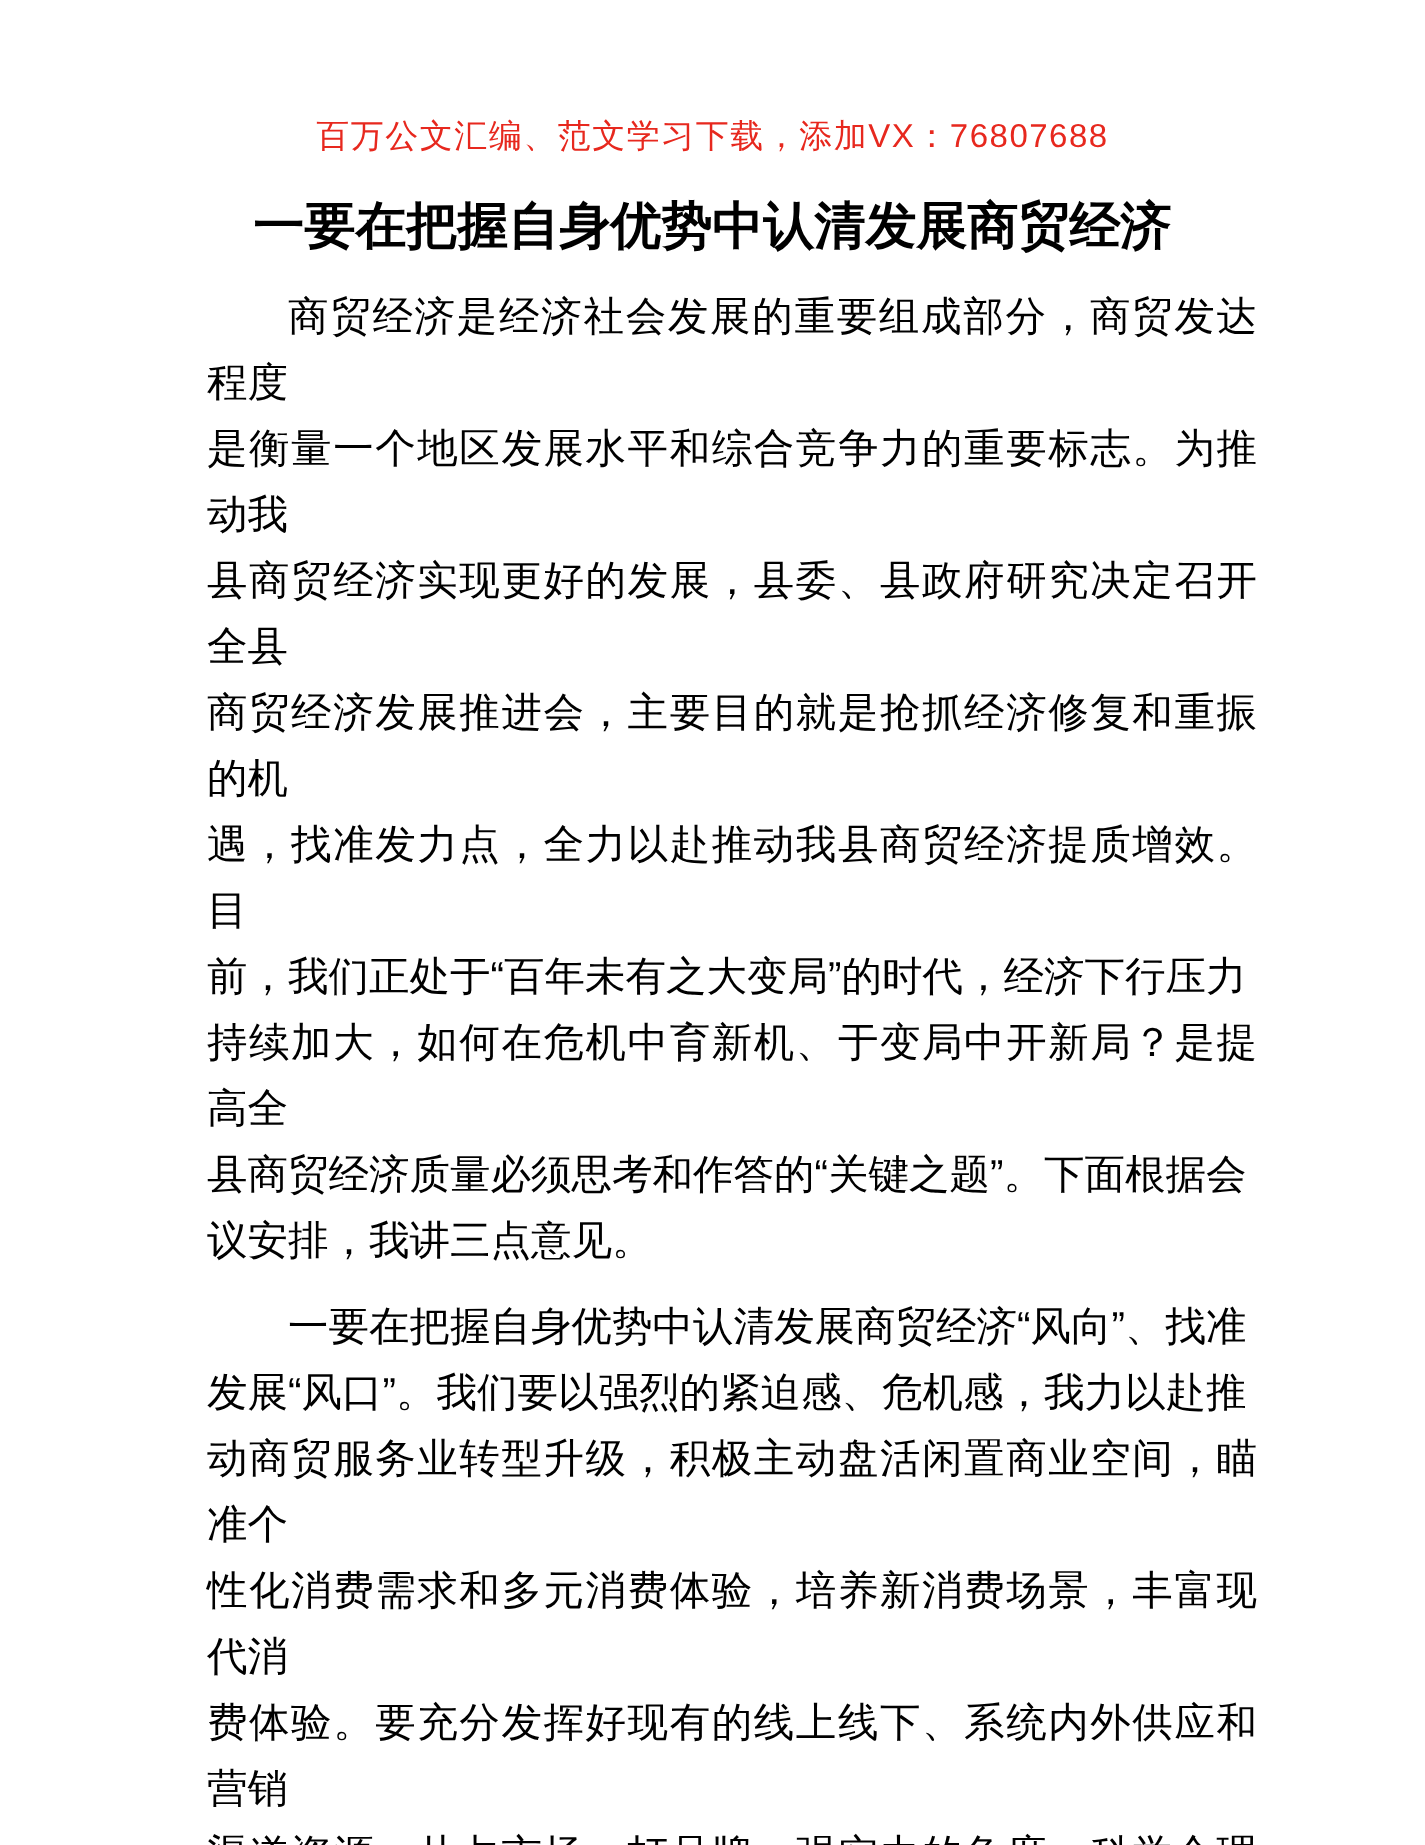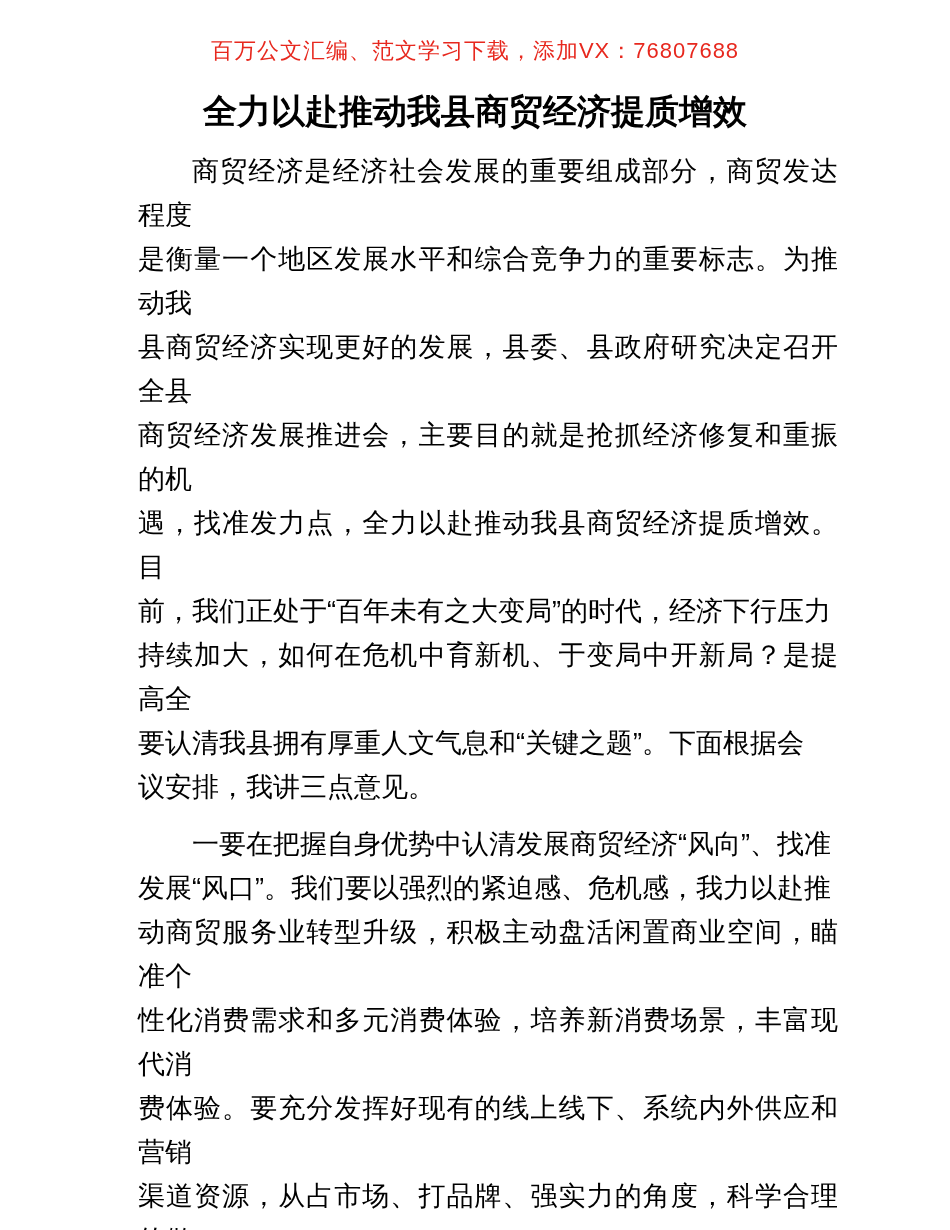--- a/index.html
+++ b/index.html
@@ -8,21 +8,21 @@
     position: relative;
     width: 950px;
     height: 1230px;
     margin: 0 auto;
     background: #ffffff;
     overflow: hidden;
     font-family: "Liberation Sans", sans-serif;
     color: #000000;
   }
   .notice {
-    padding-top: 36px;
+    padding-top: 76px;
     text-align: center;
     font-size: 22px;
     line-height: 30px;
     color: #e7281e;
     font-weight: 400;
     letter-spacing: 1px;
   }
   .doc-title {
     margin-top: 20px;
     text-align: center;
@@ -48,33 +48,33 @@
     white-space: pre-line;
   }
 </style>
 </head>
 <body>
 
 <div class="page">
 
   <div class="notice">百万公文汇编、范文学习下载，添加VX：76807688</div>
 
-  <div class="doc-title">全力以赴推动我县商贸经济提质增效</div>
+  <div class="doc-title">一要在把握自身优势中认清发展商贸经济</div>
 
   <div class="content">
 
 
     <div class="para">商贸经济是经济社会发展的重要组成部分，商贸发达程度
 是衡量一个地区发展水平和综合竞争力的重要标志。为推动我
 县商贸经济实现更好的发展，县委、县政府研究决定召开全县
 商贸经济发展推进会，主要目的就是抢抓经济修复和重振的机
 遇，找准发力点，全力以赴推动我县商贸经济提质增效。目
 前，我们正处于“百年未有之大变局”的时代，经济下行压力
 持续加大，如何在危机中育新机、于变局中开新局？是提高全
-要认清我县拥有厚重人文气息和“关键之题”。下面根据会
+县商贸经济质量必须思考和作答的“关键之题”。下面根据会
 议安排，我讲三点意见。</div>
 
     <div class="para">一要在把握自身优势中认清发展商贸经济“风向”、找准
 发展“风口”。我们要以强烈的紧迫感、危机感，我力以赴推
 动商贸服务业转型升级，积极主动盘活闲置商业空间，瞄准个
 性化消费需求和多元消费体验，培养新消费场景，丰富现代消
 费体验。要充分发挥好现有的线上线下、系统内外供应和营销
 渠道资源，从占市场、打品牌、强实力的角度，科学合理的做
 好系统内同业化单位之间的融通合作，强加区域内商贸合力协
 同发展，形成共赢商业局面。要认清我县拥有厚重人文气息和

